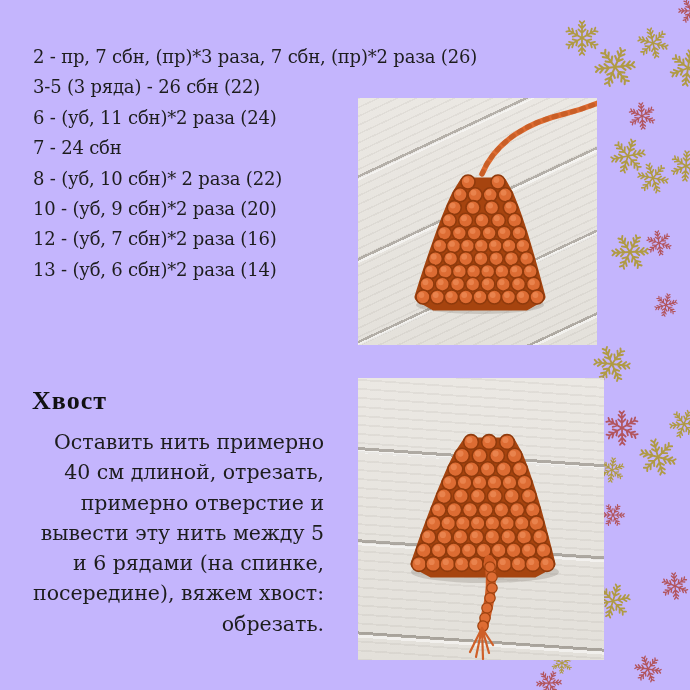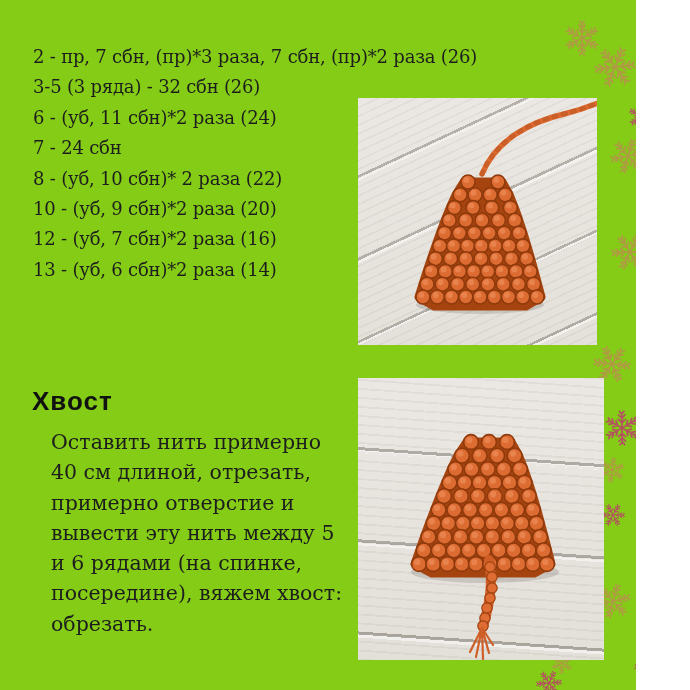--- a/index.html
+++ b/index.html
@@ -1,32 +1,32 @@
 <!DOCTYPE html>
 <html><head>
 <meta charset="utf-8">
 <style>
   html,body{margin:0;padding:0;background:#ffffff;}
   .canvas{
-    position:relative;width:636px;height:690px;background:#84cc16;
+    position:relative;width:690px;height:690px;background:#c4b5fd;
     overflow:hidden;font-family:"DejaVu Serif",serif;color:#1d1d1d;
   }
   
   .pattern-rows{
     position:absolute;left:33px;top:42px;z-index:3;
     font-size:18px;line-height:30.4px;white-space:nowrap;letter-spacing:-0.2px;
   }
   .tail-heading{
     position:absolute;left:32px;top:386px;z-index:3;
-    font-family:Liberation Sans, sans-serif;font-weight:bold;
+    font-family:Liberation Serif, serif;font-weight:bold;
     font-size:26px;letter-spacing:1px;color:#111;
   }
   .tail-lines{
-    position:absolute;left:51px;top:427px;z-index:3;
-    font-size:20.5px;line-height:30.3px;white-space:nowrap;
+    position:absolute;left:33px;top:427px;z-index:3;
+    font-size:20.5px;line-height:30.3px;white-space:nowrap;text-align:right;
   }
   
   .photo{position:absolute;overflow:hidden;z-index:2;}
   .photo svg{position:absolute;left:0;top:0;width:100%;height:100%;}
   .photo-top{
     left:358px;top:98px;width:239px;height:247px;
     background:
       repeating-linear-gradient(155deg, rgba(120,113,104,0.09) 0 1.5px, rgba(255,255,255,0) 1.5px 8px),
       repeating-linear-gradient(155deg, rgba(255,255,255,0) 0 70px, rgba(118,111,102,0.45) 70px 72.5px, rgba(255,255,255,0.5) 72.5px 75px),
       linear-gradient(#ebe8e3,#e4e1db);
@@ -229,21 +229,21 @@
         <path d="M0,0 L0,-44 M0,-16 L-11,-27 M0,-16 L11,-27 M0,-30 L-10,-41 M0,-30 L10,-41 M0,-44 L-7,-52 M0,-44 L7,-52" fill="none" stroke="#b2555e" stroke-width="5.5" stroke-linecap="round" transform="rotate(60)"></path>
         <path d="M0,0 L0,-44 M0,-16 L-11,-27 M0,-16 L11,-27 M0,-30 L-10,-41 M0,-30 L10,-41 M0,-44 L-7,-52 M0,-44 L7,-52" fill="none" stroke="#b2555e" stroke-width="5.5" stroke-linecap="round" transform="rotate(120)"></path>
         <path d="M0,0 L0,-44 M0,-16 L-11,-27 M0,-16 L11,-27 M0,-30 L-10,-41 M0,-30 L10,-41 M0,-44 L-7,-52 M0,-44 L7,-52" fill="none" stroke="#b2555e" stroke-width="5.5" stroke-linecap="round" transform="rotate(180)"></path>
         <path d="M0,0 L0,-44 M0,-16 L-11,-27 M0,-16 L11,-27 M0,-30 L-10,-41 M0,-30 L10,-41 M0,-44 L-7,-52 M0,-44 L7,-52" fill="none" stroke="#b2555e" stroke-width="5.5" stroke-linecap="round" transform="rotate(240)"></path>
         <path d="M0,0 L0,-44 M0,-16 L-11,-27 M0,-16 L11,-27 M0,-30 L-10,-41 M0,-30 L10,-41 M0,-44 L-7,-52 M0,-44 L7,-52" fill="none" stroke="#b2555e" stroke-width="5.5" stroke-linecap="round" transform="rotate(300)"></path>
       </svg>
     </div>
 
   <div class="pattern-rows">
     <div>2 - пр, 7 сбн, (пр)*3 раза, 7 сбн, (пр)*2 раза (26)</div>
-    <div>3-5 (3 ряда) - 32 сбн (26)</div>
+    <div>3-5 (3 ряда) - 26 сбн (22)</div>
     <div>6 - (уб, 11 сбн)*2 раза (24)</div>
     <div>7 - 24 сбн</div>
     <div>8 - (уб, 10 сбн)* 2 раза (22)</div>
     <div>10 - (уб, 9 сбн)*2 раза (20)</div>
     <div>12 - (уб, 7 сбн)*2 раза (16)</div>
     <div>13 - (уб, 6 сбн)*2 раза (14)</div>
   </div>
 
   <div class="tail-heading">Хвост</div>
   <div class="tail-lines">

